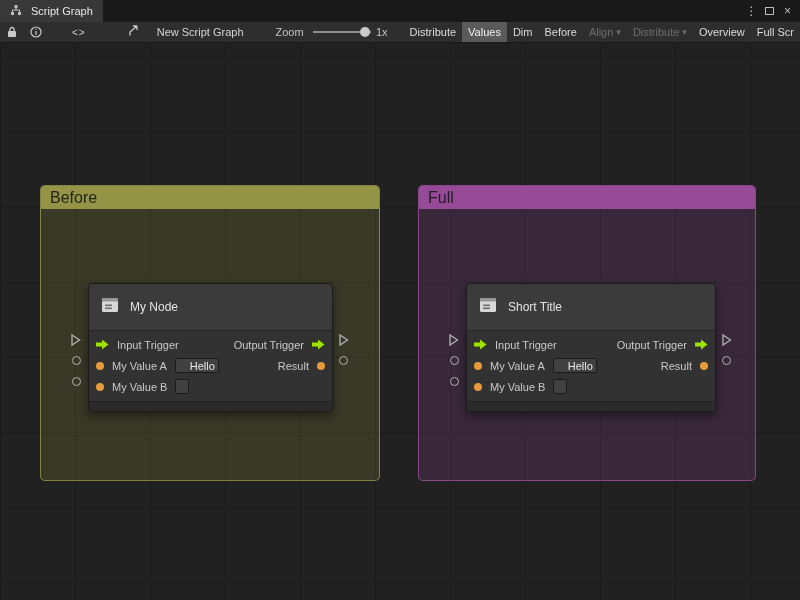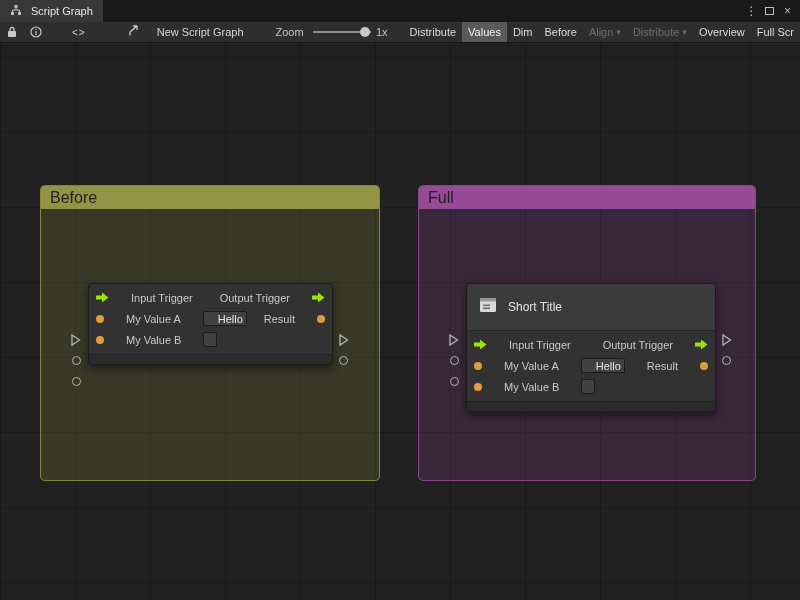--- a/index.html
+++ b/index.html
@@ -47,21 +47,21 @@
   .group-after .group-header { background:rgba(172,82,172,0.82); color:#251a25; }
 
   
   .node { position:absolute; background:#323232; border:1px solid #1c1c1c; border-radius:4px; box-shadow:0 4px 10px rgba(0,0,0,0.45); }
   .node-before { left:88px; top:240px; width:245px; }
   .node-after { left:466px; top:240px; width:250px; }
   .node-header { display:flex; align-items:center; gap:9px; padding:10px; background:#3b3b3b; border-bottom:1px solid #262626; border-radius:4px 4px 0 0; }
   .node-title { font-size:12px; color:#e3e3e3; }
   .node-body { padding:3px 0 4px; }
   .prow { height:21px; display:flex; align-items:center; justify-content:space-between; padding:0 7px; }
-  .pside { display:flex; align-items:center; gap:22px; font-size:11px; color:#c9c9c9; }
+  .pside { display:flex; align-items:center; gap:8px; font-size:11px; color:#c9c9c9; }
   .vdot { width:8px; height:8px; border-radius:50%; background:#e59b3c; flex:0 0 auto; }
   .flow-arrow { display:flex; align-items:center; }
   .pfield { height:15px; background:#414141; border:1px solid #1a1a1a; border-radius:2px; color:#e8e8e8; font-size:11px; padding:0 3px; font-family:inherit; outline:none; }
   .pfield.text { width:44px;text-align:right; }
   .pfield.small { width:14px; }
   .node-footer { height:10px; background:#2b2b2b; border-top:1px solid #202020; border-radius:0 0 4px 4px; }
 
   
   .xport { position:absolute; display:flex; }
   .xcirc { width:9px; height:9px; border:1px solid #b3b3b3; border-radius:50%; }
@@ -149,20 +149,31 @@
         <span>Before</span>
       </div>
     </div>
     <div class="group group-after">
       <div class="group-header">
         <span>Full</span>
       </div>
     </div>
 
     <div class="node node-before">
+      <div class="node-header">
+        <span>
+          <svg width="22" height="22" viewBox="0 0 22 22">
+              <rect x="3" y="4" width="16" height="14" rx="1.5" fill="#d8d8d8"></rect>
+              <rect x="3" y="4" width="16" height="3.5" fill="#979797"></rect>
+              <rect x="6" y="10.5" width="7" height="1.6" fill="#6f6f6f"></rect>
+              <rect x="6" y="13.5" width="7" height="1.6" fill="#6f6f6f"></rect>
+            </svg>
+        </span>
+        <span class="node-title">My Node</span>
+      </div>
       <div class="node-body">
         <div class="prow">
           <span class="pside">
             <span class="flow-arrow">
                 <svg width="13" height="11" viewBox="0 0 13 11">
                   <path d="M0 3.5 H6 V0.5 L12.5 5.5 L6 10.5 V7.5 H0 Z" fill="#9fe300"></path>
                 </svg>
               </span>
             <span>Input Trigger</span>
           </span>

